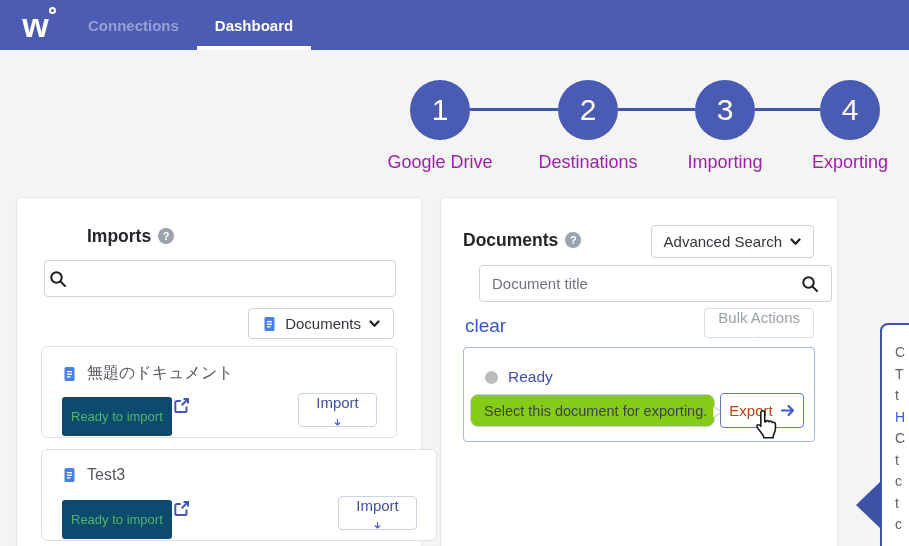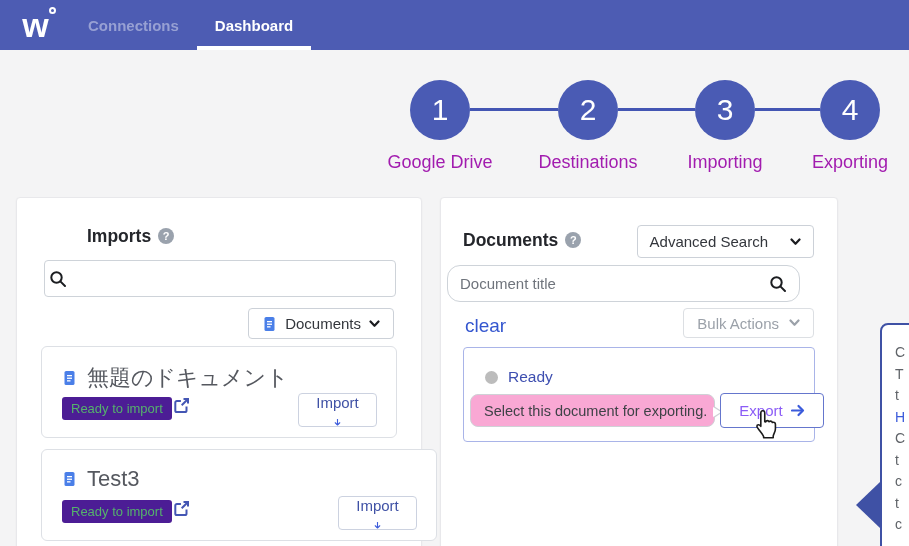--- a/index.html
+++ b/index.html
@@ -29,38 +29,38 @@
 
   .panel-title { font-size:17.5px; font-weight:700; color:#24262b; display:inline-block; }
   .help-icon { display:inline-block; width:16px; height:16px; border-radius:50%; background:#9aa2ad; color:#fff; font-size:11px; font-weight:700; text-align:center; line-height:16px; vertical-align:2px; margin-left:7px; }
 
   .search-box { position:absolute; background:#fff; border:1px solid #ced3d9; border-radius:4px; display:flex; align-items:center; }
   .search-box input { border:none; outline:none; flex:1; font-size:15px; color:#3c4043; padding:0 12px; font-family:"Liberation Sans",sans-serif; background:transparent; height:100%; }
   .search-box input::placeholder { color:#6f747c; }
   .search-icon-btn { padding:0 12px 0 4px; display:flex; align-items:center; cursor:pointer; }
 
   .btn { background:#fff; border:1px solid #ccd1d8; border-radius:4px; font-size:15px; color:#33363c; display:inline-flex; align-items:center; justify-content:center; gap:8px; cursor:pointer; font-family:"Liberation Sans",sans-serif; }
-  .btn-disabled { color:#9ba1a9; border-color:#dcdfe3; cursor:default; }
+  .btn-disabled { color:#9ba1a9; border-color:#dcdfe3; cursor:default;flex-direction:column; }
   .chev { display:inline-block; }
 
   .doc-card { position:absolute; background:#fff; border:1px solid #dde0e5; border-radius:6px; }
-  .doc-card-title { position:absolute; left:20px; top:16px; font-size:22px; color:#55585f; display:flex; align-items:center; gap:10px; }
-  .badge { position:absolute; left:20px; top:50px; background:#4c1d95; color:#55b26c; font-size:13px; padding:4px 9px; border-radius:3px; }
+  .doc-card-title { position:absolute; left:20px; top:16px; font-size:16px; color:#55585f; display:flex; align-items:center; gap:10px; }
+  .badge { position:absolute; left:20px; top:50px; background:#0c4a6e; color:#55b26c; font-size:13px; padding:12px 9px; border-radius:3px; }
   .ext-link { position:absolute; left:131px; top:50px; cursor:pointer; }
   .import-btn { position:absolute; right:19px; top:46px; width:79px; height:34px; color:#3f51a5; border-color:#ccd2e0;flex-direction:column; }
 
   .clear-link { position:absolute; font-size:19px; color:#3456cf; cursor:pointer; }
 
   .export-card { position:absolute; left:22px; top:149px; width:352px; height:95px; background:#fff; border:1px solid #a9b4e8; border-radius:4px; }
   .dot { display:inline-block; width:13px; height:13px; border-radius:50%; background:#bcbcbc; }
   .export-title { position:absolute; left:21px; top:20px; font-size:15.5px; color:#3e4fb0; display:flex; align-items:center; gap:10px; }
-  .tooltip { position:absolute; left:6px; top:46px; width:245px; height:33px; background:#f9a8d4; border:1px solid #cfd1d6; border-radius:8px; display:flex; align-items:center; padding-left:13px; font-size:14.5px; color:#3f4247; white-space:nowrap; }
+  .tooltip { position:absolute; left:6px; top:46px; width:245px; height:33px; background:#84cc16; border:1px solid #cfd1d6; border-radius:8px; display:flex; align-items:center; padding-left:13px; font-size:14.5px; color:#3f4247; white-space:nowrap; }
   .tooltip:before { content:""; position:absolute; right:-9px; top:11px; border-top:6px solid transparent; border-bottom:6px solid transparent; border-left:9px solid #cfd1d6; }
   .tooltip:after { content:""; position:absolute; right:-7px; top:12px; border-top:5px solid transparent; border-bottom:5px solid transparent; border-left:8px solid #fff; }
-  .export-btn { position:absolute; left:256px; top:45px; width:104px; height:35px; color:#8b5cf6; border-color:#6576cd; }
+  .export-btn { position:absolute; left:256px; top:45px; width:84px; height:35px; color:#c2410c; border-color:#6576cd; }
 
   
   .side-popover { position:absolute; left:880px; top:323px; width:70px; height:240px; background:#fff; border:2px solid #3f51a5; border-radius:8px 0 0 0; padding:17px 0 0 13px; }
   .side-line { font-size:14px; color:#5f6368; line-height:21.5px; white-space:nowrap; }
   .side-line.link { color:#3b5bdb; }
   .popover-arrow { position:absolute; left:856px; top:482px; width:0; height:0; border-top:23px solid transparent; border-bottom:23px solid transparent; border-right:24px solid #3f51a5; }
 
   .cursor { position:absolute; left:751px; top:410px; }
 </style>
 </head>
@@ -180,28 +180,28 @@
           </svg>
       </button>
     </div>
   </div>
 
   <div class="panel panel-documents">
     <div style="position:absolute;left:22px;top:32px;">
       <span class="panel-title">Documents</span><span class="help-icon">?</span>
     </div>
 
-    <button class="btn" style="position:absolute;right:23px;top:27px;height:33px;padding:0 12px;gap:22px;">
+    <button class="btn" style="position:absolute;right:23px;top:27px;height:33px;padding:0 12px;gap:8px;">
       <span>Advanced Search</span>
       <svg class="chev" width="11" height="8" viewBox="0 0 11 8">
           <polyline points="1.5,1.5 5.5,5.8 9.5,1.5" fill="none" stroke="#1b1d20" stroke-width="2.2" stroke-linecap="round" stroke-linejoin="round"></polyline>
         </svg>
     </button>
 
-    <div class="search-box" style="left:6px;top:67px;width:353px;height:37px;border-radius:13px;">
+    <div class="search-box" style="left:38px;top:67px;width:353px;height:37px;">
       <input type="text" placeholder="Document title" style="">
       <span class="search-icon-btn">
         <svg width="18" height="18" viewBox="0 0 18 18">
             <circle cx="7.5" cy="7.5" r="5.2" fill="none" stroke="#1b1d20" stroke-width="2"></circle>
             <line x1="11.6" y1="11.6" x2="16" y2="16" stroke="#1b1d20" stroke-width="2" stroke-linecap="round"></line>
           </svg>
       </span>
     </div>
 
     <span class="clear-link" style="left:24px;top:117px;">clear</span>

